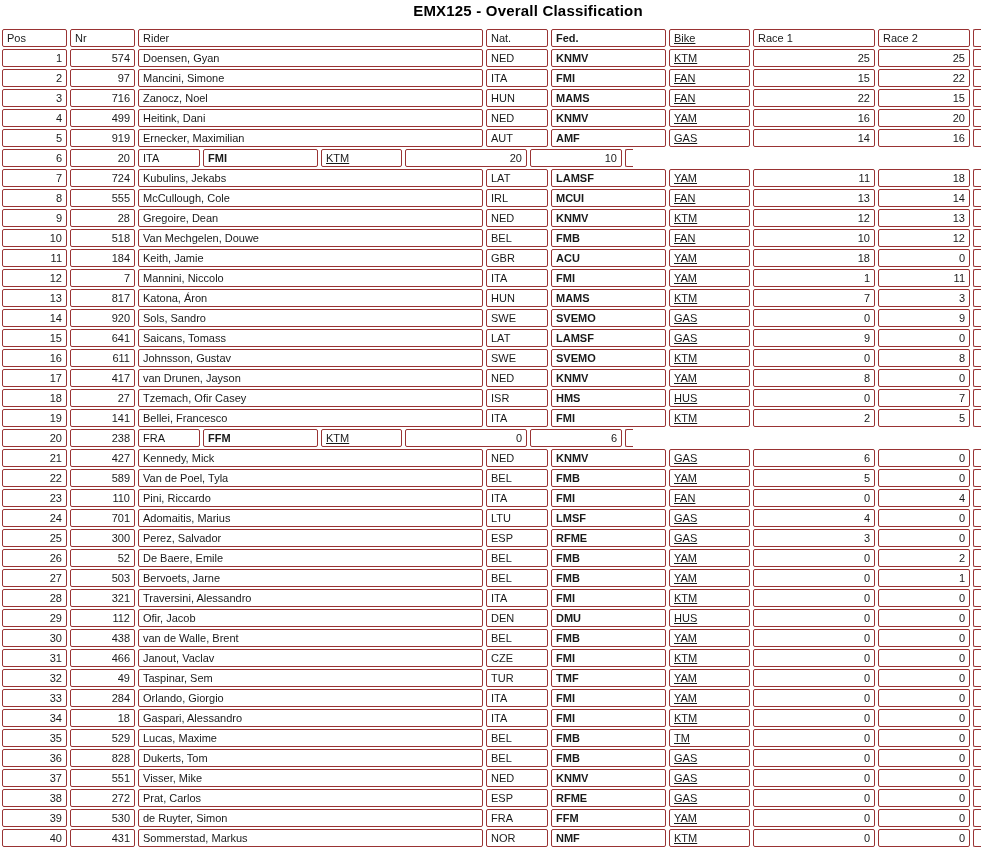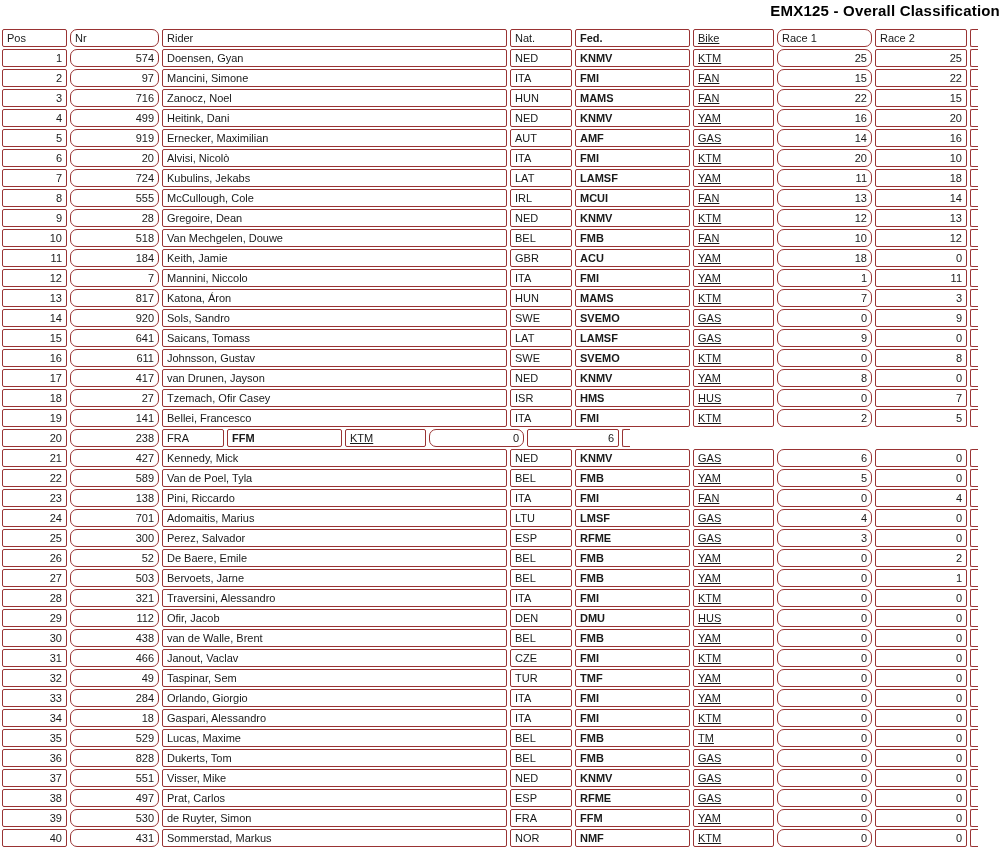--- a/index.html
+++ b/index.html
@@ -12,21 +12,21 @@
   html, body {
     width: 1000px; height: 866px;
     background: var(--bg);
     overflow: hidden;
     font-family: "Liberation Sans", sans-serif;
     color: var(--text);
   }
   .page { position: relative; width: 1000px; height: 866px; }
   .title-bar {
     position: absolute; top: 2px; left: 0; width: 1000px;
-    text-align: right; padding-left: 56px;
+    text-align: center; padding-left: 56px;
   }
   .title {
     font-size: 15px; font-weight: bold; color: var(--title);
     letter-spacing: 0.2px;
   }
   .table {
     position: absolute; top: 29px; left: 2px; width: 1004px;
   }
   .row {
     display: flex; height: 18px; margin-bottom: 2px;
@@ -36,26 +36,26 @@
     border-radius: 2px;
     background: var(--bg);
     height: 18px;
     font-size: 11px;
     line-height: 16px;
     white-space: nowrap;
     overflow: hidden;
     margin-right: 3px;
   }
   .c-pos   { width: 65px; }
-  .c-nr    { width: 89px; border-radius: 7px; }
+  .c-nr    { width: 65px; }
   .c-rider { width: 345px; }
   .c-nat   { width: 62px; }
   .c-fed   { width: 115px; font-weight: bold; }
   .c-bike  { width: 81px; text-decoration: underline; }
-  .c-race1 { width: 95px; border-radius: 7px; }
+  .c-race1 { width: 122px; }
   .c-race2 { width: 92px; }
   .c-cut   { width: 8px; margin-right: 0; border-radius: 2px 0 0 2px; border-right: none; }
   .al { text-align: left;  padding-left: 4px;  padding-right: 2px; }
   .ar { text-align: right; padding-right: 4px; padding-left: 2px; }
 </style>
 </head>
 <body>
 
 <div class="page">
 
@@ -134,21 +134,20 @@
     <div class="cell al c-fed">AMF</div>
     <div class="cell al c-bike">GAS</div>
     <div class="cell ar c-race1">14</div>
     <div class="cell ar c-race2">16</div>
     <div class="cell c-cut"></div>
   </div>
 
   <div class="row">
     <div class="cell ar c-pos">6</div>
     <div class="cell ar c-nr">20</div>
-    <div class="cell al c-rider">Alvisi, Nicolò</div>
     <div class="cell al c-nat">ITA</div>
     <div class="cell al c-fed">FMI</div>
     <div class="cell al c-bike">KTM</div>
     <div class="cell ar c-race1">20</div>
     <div class="cell ar c-race2">10</div>
     <div class="cell c-cut"></div>
   </div>
 
   <div class="row">
     <div class="cell ar c-pos">7</div>
@@ -336,21 +335,21 @@
     <div class="cell al c-nat">BEL</div>
     <div class="cell al c-fed">FMB</div>
     <div class="cell al c-bike">YAM</div>
     <div class="cell ar c-race1">5</div>
     <div class="cell ar c-race2">0</div>
     <div class="cell c-cut"></div>
   </div>
 
   <div class="row">
     <div class="cell ar c-pos">23</div>
-    <div class="cell ar c-nr">138</div>
+    <div class="cell ar c-nr">110</div>
     <div class="cell al c-rider">Pini, Riccardo</div>
     <div class="cell al c-nat">ITA</div>
     <div class="cell al c-fed">FMI</div>
     <div class="cell al c-bike">FAN</div>
     <div class="cell ar c-race1">0</div>
     <div class="cell ar c-race2">4</div>
     <div class="cell c-cut"></div>
   </div>
 
   <div class="row">
@@ -516,21 +515,21 @@
     <div class="cell al c-nat">NED</div>
     <div class="cell al c-fed">KNMV</div>
     <div class="cell al c-bike">GAS</div>
     <div class="cell ar c-race1">0</div>
     <div class="cell ar c-race2">0</div>
     <div class="cell c-cut"></div>
   </div>
 
   <div class="row">
     <div class="cell ar c-pos">38</div>
-    <div class="cell ar c-nr">497</div>
+    <div class="cell ar c-nr">272</div>
     <div class="cell al c-rider">Prat, Carlos</div>
     <div class="cell al c-nat">ESP</div>
     <div class="cell al c-fed">RFME</div>
     <div class="cell al c-bike">GAS</div>
     <div class="cell ar c-race1">0</div>
     <div class="cell ar c-race2">0</div>
     <div class="cell c-cut"></div>
   </div>
 
   <div class="row">

